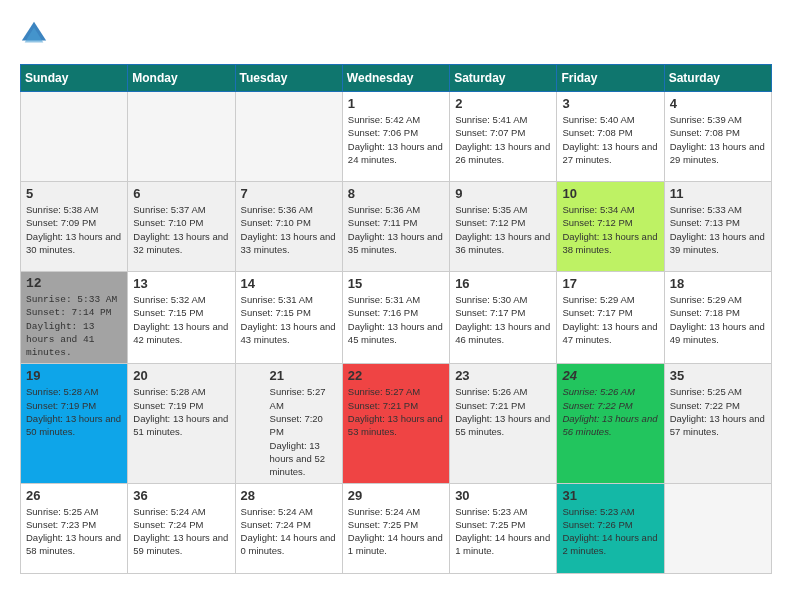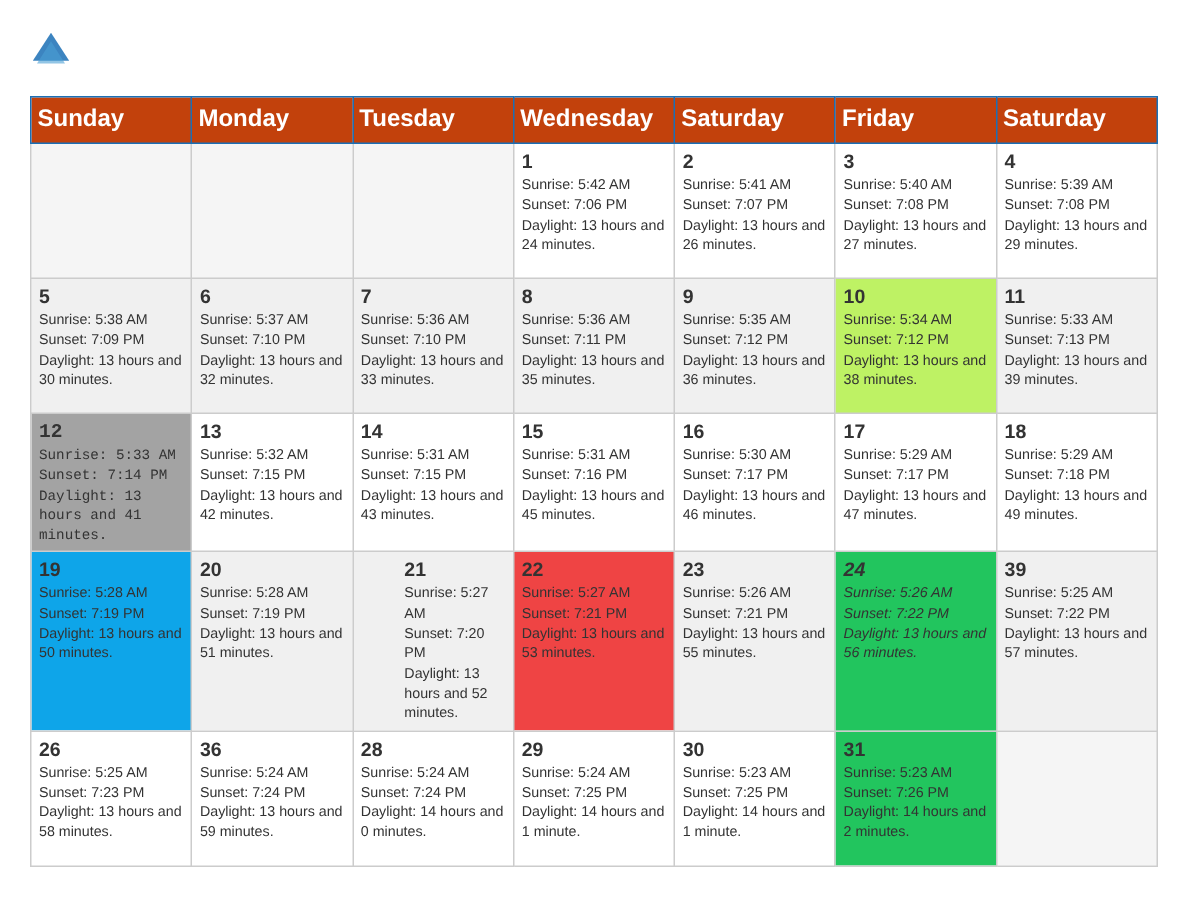--- a/index.html
+++ b/index.html
@@ -51,23 +51,23 @@
     .location {
       font-size: 16px;
       color: #333;
     }
     table {
       width: 100%;
       border-collapse: collapse;
       table-layout: fixed;
     }
     th {
-      background-color: #c2410c;
+      background-color: #0f766e;
       color: #fff;
-      font-size: 16px;
+      font-size: 12px;
       font-weight: bold;
       padding: 6px 4px;
       text-align: left;
       border: 1px solid #1a6fb5;
     }
     td {
       border: 1px solid #ccc;
       vertical-align: top;
       padding: 4px 5px;
       font-size: 10px;
@@ -230,21 +230,21 @@
         </td>
         <td style="background: rgb(240, 240, 240);">
           <span class="day-number">23</span>
           <div class="day-info">Sunrise: 5:26 AM<br>Sunset: 7:21 PM<br>Daylight: 13 hours and 55 minutes.</div>
         </td>
         <td style="background: #22c55e; font-style: italic;">
           <span class="day-number">24</span>
           <div class="day-info">Sunrise: 5:26 AM<br>Sunset: 7:22 PM<br>Daylight: 13 hours and 56 minutes.</div>
         </td>
         <td style="background: rgb(240, 240, 240);">
-          <span class="day-number">39</span>
+          <span class="day-number">35</span>
           <div class="day-info">Sunrise: 5:25 AM<br>Sunset: 7:22 PM<br>Daylight: 13 hours and 57 minutes.</div>
         </td>
       </tr>
       <tr>
         <td style="background: rgb(255, 255, 255);">
           <span class="day-number">26</span>
           <div class="day-info">Sunrise: 5:25 AM<br>Sunset: 7:23 PM<br>Daylight: 13 hours and 58 minutes.</div>
         </td>
         <td style="background: rgb(255, 255, 255);">
           <span class="day-number">36</span>
@@ -255,20 +255,20 @@
           <div class="day-info">Sunrise: 5:24 AM<br>Sunset: 7:24 PM<br>Daylight: 14 hours and 0 minutes.</div>
         </td>
         <td style="background: rgb(255, 255, 255);">
           <span class="day-number">29</span>
           <div class="day-info">Sunrise: 5:24 AM<br>Sunset: 7:25 PM<br>Daylight: 14 hours and 1 minute.</div>
         </td>
         <td style="background: rgb(255, 255, 255);">
           <span class="day-number">30</span>
           <div class="day-info">Sunrise: 5:23 AM<br>Sunset: 7:25 PM<br>Daylight: 14 hours and 1 minute.</div>
         </td>
-        <td style="background: #22c55e; margin-left: 24px;">
+        <td style="background: #14b8a6; margin-left: 24px;">
           <span class="day-number">31</span>
           <div class="day-info">Sunrise: 5:23 AM<br>Sunset: 7:26 PM<br>Daylight: 14 hours and 2 minutes.</div>
         </td>
         <td class="empty"></td>
       </tr>
     </tbody>
 </table>
 
 </body></html>

